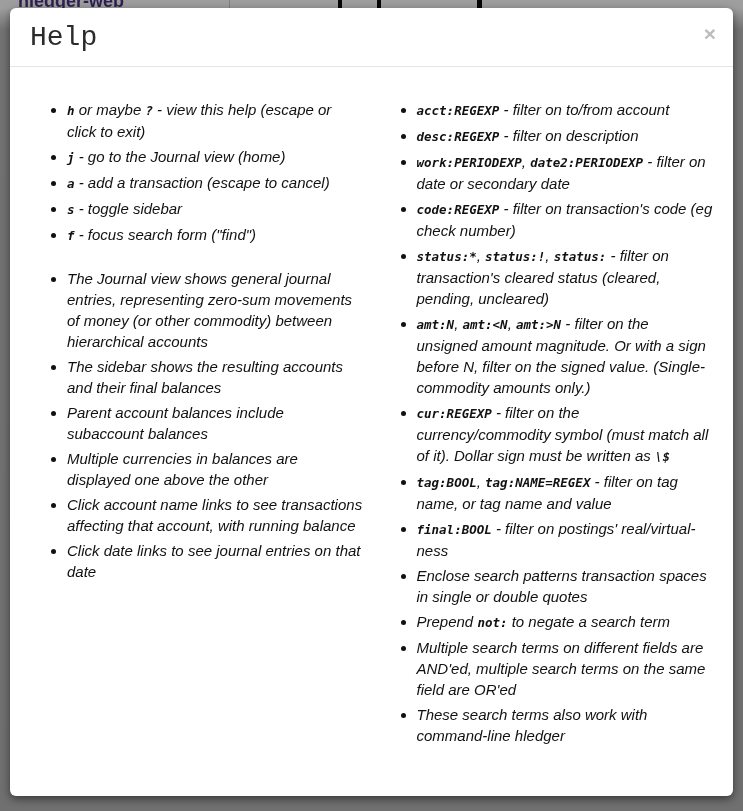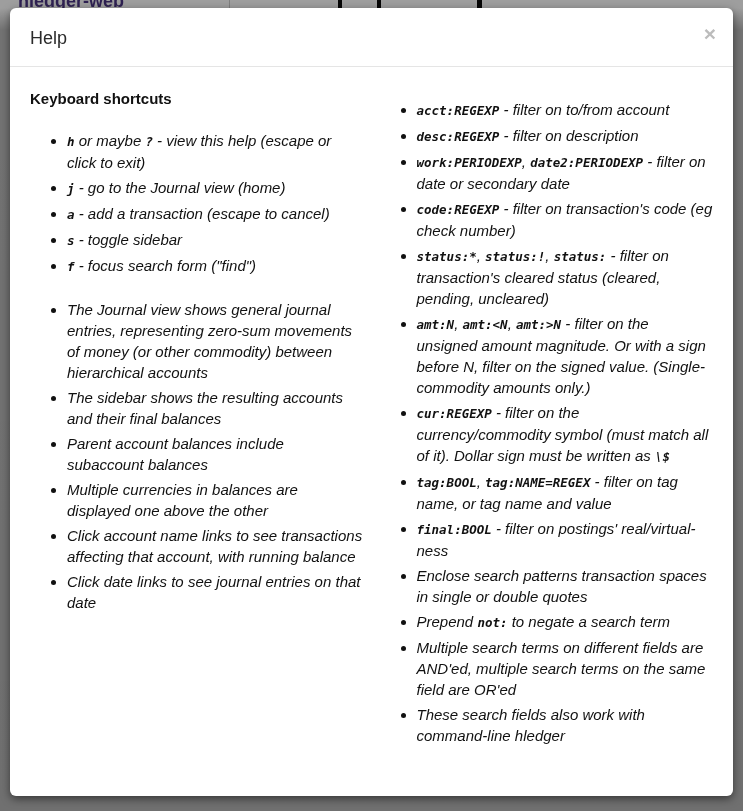--- a/index.html
+++ b/index.html
@@ -45,22 +45,22 @@
     border-radius: 6px;
     box-shadow: 0 3px 9px rgba(0,0,0,0.5);
     overflow: hidden;
   }
   .modal-header {
     position: relative;
     padding: 15px 20px 13px 20px;
     border-bottom: 1px solid #e5e5e5;
   }
   .modal-title {
-    font-size: 18px; line-height: 30px;
-    font-weight: normal; color: #2b2b2b;
+    font-size: 28px; line-height: 30px;
+    font-weight: normal; color: #2b2b2b; font-family: Liberation Mono, monospace;
   }
   .close-btn {
     position: absolute; top: 15px; right: 17px;
     font-size: 21px; line-height: 21px;
     font-weight: bold; color: #bcbcbc;
     cursor: pointer; user-select: none;
   }
   .modal-body {
     display: flex;
     padding: 10px 20px 20px 20px;
@@ -107,21 +107,20 @@
 <div class="backdrop"></div>
 
 <div class="modal">
   <div class="modal-header">
     <span class="close-btn">×</span>
     <div class="modal-title">Help</div>
   </div>
   <div class="modal-body">
     <div class="col">
       <section>
-        <h4 class="section-heading">Keyboard shortcuts</h4>
         <ul class="help-list">
             <li><code>h</code> or maybe <code>?</code> - view this help (escape or click to exit)</li>
             <li><code>j</code> - go to the Journal view (home)</li>
             <li><code>a</code> - add a transaction (escape to cancel)</li>
             <li><code>s</code> - toggle sidebar</li>
             <li><code>f</code> - focus search form ("find")</li>
           </ul>
       </section>
       <section>
         <ul class="help-list">
@@ -142,18 +141,18 @@
             <li><code>work:PERIODEXP</code>, <code>date2:PERIODEXP</code> - filter on date or secondary date</li>
             <li><code>code:REGEXP</code> - filter on transaction's code (eg check number)</li>
             <li><code>status:*</code>, <code>status:!</code>, <code>status:</code> - filter on transaction's cleared status (cleared, pending, uncleared)</li>
             <li><code>amt:N</code>, <code>amt:&lt;N</code>, <code>amt:&gt;N</code> - filter on the unsigned amount magnitude. Or with a sign before N, filter on the signed value. (Single-commodity amounts only.)</li>
             <li><code>cur:REGEXP</code> - filter on the currency/commodity symbol (must match all of it). Dollar sign must be written as <code>\$</code></li>
             <li><code>tag:BOOL</code>, <code>tag:NAME=REGEX</code> - filter on tag name, or tag name and value</li>
             <li><code>final:BOOL</code> - filter on postings' real/virtual-ness</li>
             <li>Enclose search patterns transaction spaces in single or double quotes</li>
             <li>Prepend <code>not:</code> to negate a search term</li>
             <li>Multiple search terms on different fields are AND'ed, multiple search terms on the same field are OR'ed</li>
-            <li>These search fields also work with command-line hledger</li>
+            <li>These search terms also work with command-line hledger</li>
           </ul>
       </section>
     </div>
   </div>
 </div>
 
 </body></html>

